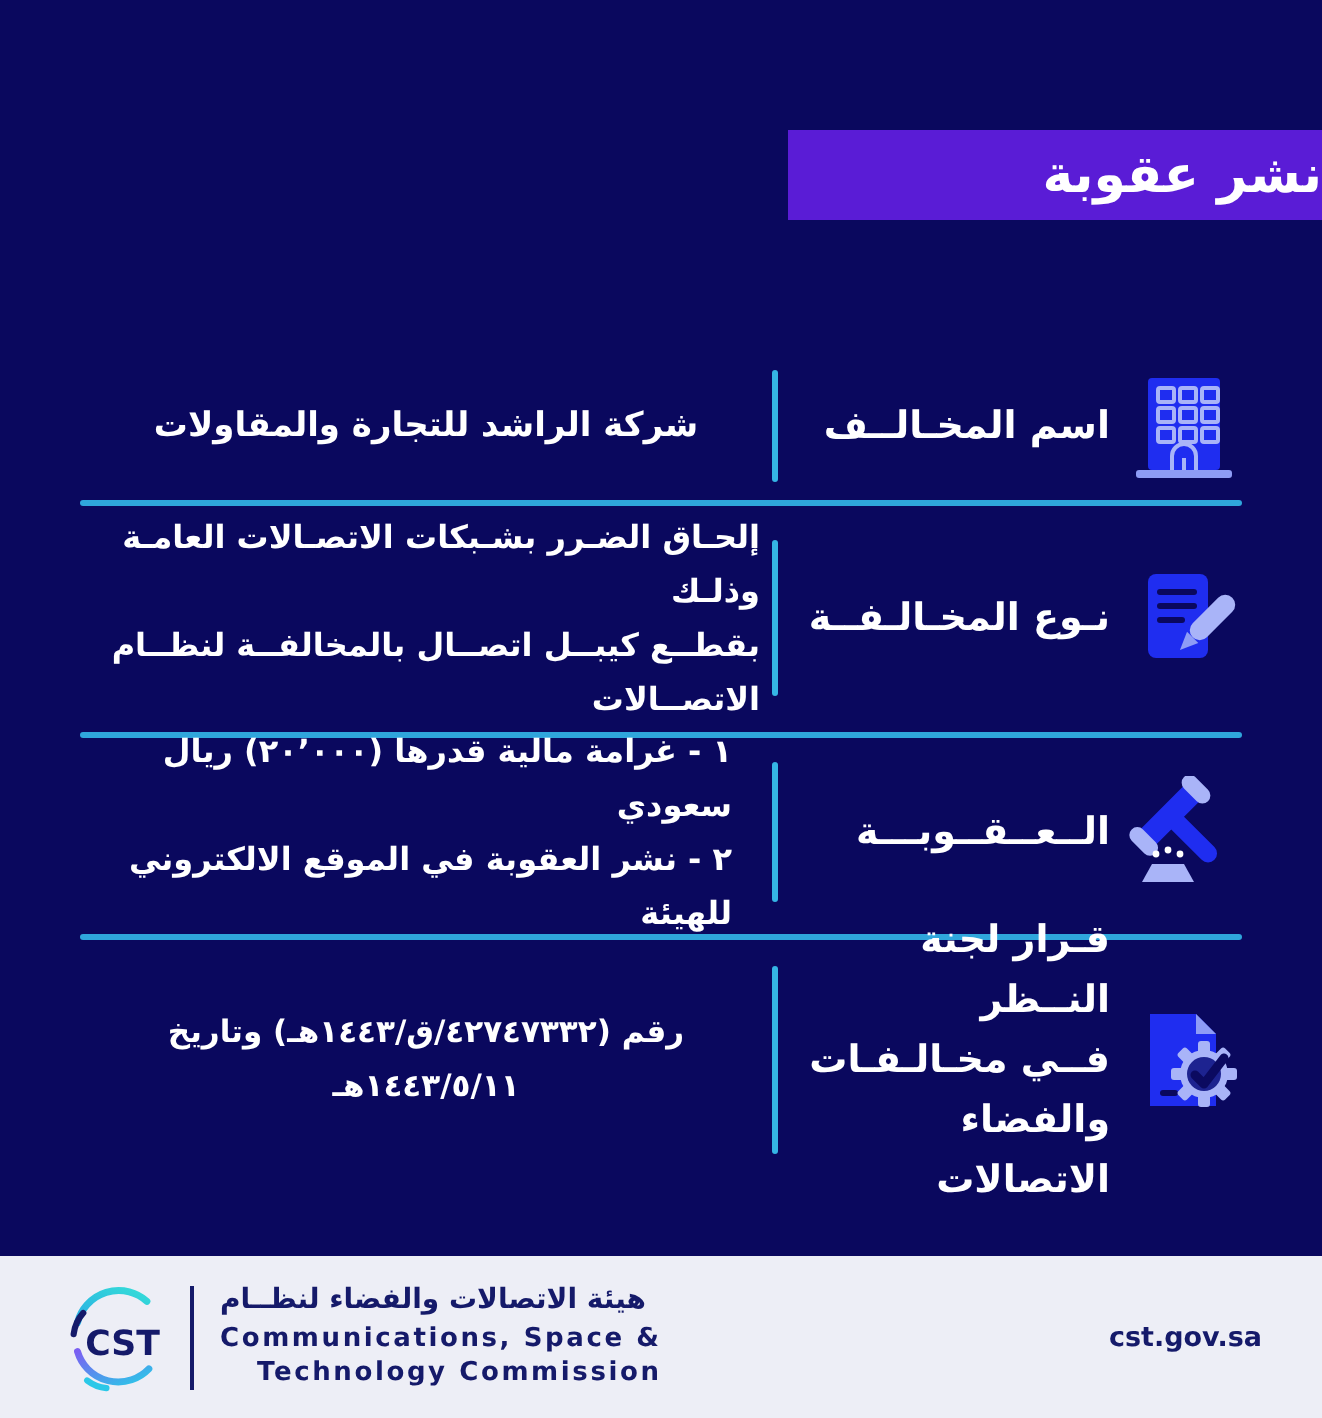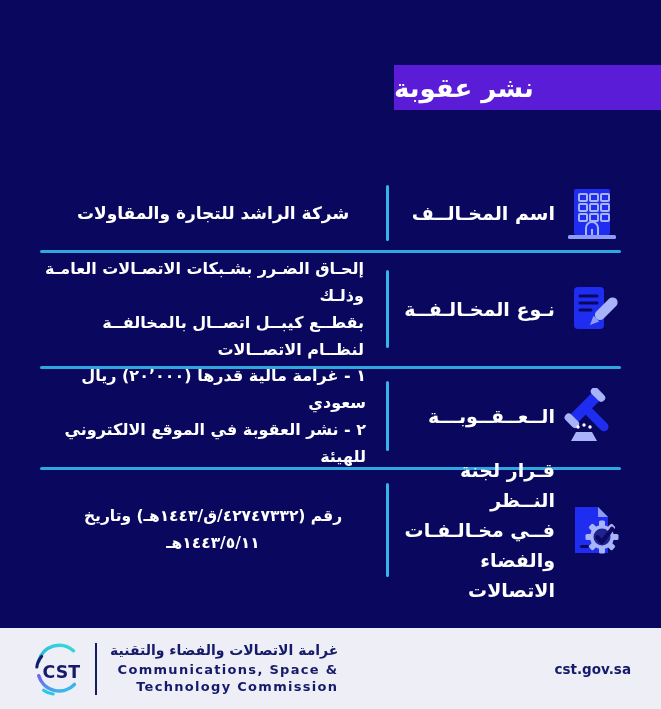--- a/index.html
+++ b/index.html
@@ -5,37 +5,37 @@
   html,body { margin:0; padding:0; background:#333; }
   .canvas {
     position:relative; width:661px; height:709px; overflow:hidden;
     background:#0A085E;
     font-family:"DejaVu Sans", sans-serif;
   }
   
   .banner {
     position:absolute; top:65px; right:0; width:267px; height:45px;
     background:#5A1CD6; color:#fff; direction:rtl;
-    display:flex; align-items:center; justify-content:flex-end;
+    display:flex; align-items:center; justify-content:flex-start;
     font-size:26px; font-weight:bold;
   }
   
   .row {
     position:absolute; left:40px; right:40px; color:#fff;
     direction:rtl; display:flex; align-items:center;
   }
   .row-icon { flex:0 0 58px; display:flex; align-items:center; justify-content:center; }
   .row-label {
     flex:0 0 166px; font-weight:bold; font-size:19px;
     padding-right:8px; line-height:30px; text-align:right;
   }
   .row-divider { flex:0 0 3px; background:#35B5E5; border-radius:2px; }
   .row-value {
     flex:1; font-weight:bold; font-size:16px; line-height:27px;
-    padding-right:22px; text-align:right;
+    padding-right:6px; text-align:right;
   }
   .row-value.center { text-align:center; padding-right:10px; padding-left:10px; font-size:17px; }
   .row-value.num { font-size:15.5px; }
   .row1 { top:182px; height:62px; }  .row1 .row-divider { height:56px; }
   .row2 { top:266px; height:86px; }  .row2 .row-divider { height:78px; }
   .row3 { top:376px; height:80px; }  .row3 .row-divider { height:70px; }
   .row3 .row-value { padding-right:20px; }
   .row4 { top:478px; height:104px; } .row4 .row-divider { height:94px; }
   .sep {
     position:absolute; left:40px; right:40px; height:3px;
@@ -191,20 +191,20 @@
         </defs>
         <path d="M7 20 A 22 22 0 0 1 43 9" fill="none" stroke="url(#lgTop)" stroke-width="3.6" stroke-linecap="round"></path>
         <path d="M10 15 A 20 20 0 0 0 5 26" fill="none" stroke="#151A6A" stroke-width="3.2" stroke-linecap="round"></path>
         <path d="M7 35 A 22 22 0 0 0 44 44" fill="none" stroke="url(#lgBot)" stroke-width="3.6" stroke-linecap="round"></path>
         <path d="M12 50 a 20 20 0 0 0 10 4" fill="none" stroke="#2BC8E8" stroke-width="3.2" stroke-linecap="round"></path>
         <text x="11" y="37" font-family="DejaVu Sans, sans-serif" font-size="18" font-weight="bold" fill="#151A6A" aria-label="CST">CST</text>
       </svg>
     </div>
     <div class="logo-sep"></div>
     <div class="org-block">
-      <div class="org-ar">غرامة الاتصالات والفضاء والتقنية</div>
+      <div class="org-ar">هيئة الاتصالات والفضاء لنظــام</div>
       <div class="org-en">Communications, Space &amp;</div>
       <div class="org-en">Technology Commission</div>
     </div>
     <div class="website">cst.gov.sa</div>
   </div>
 
 </div>
 
 </body></html>

